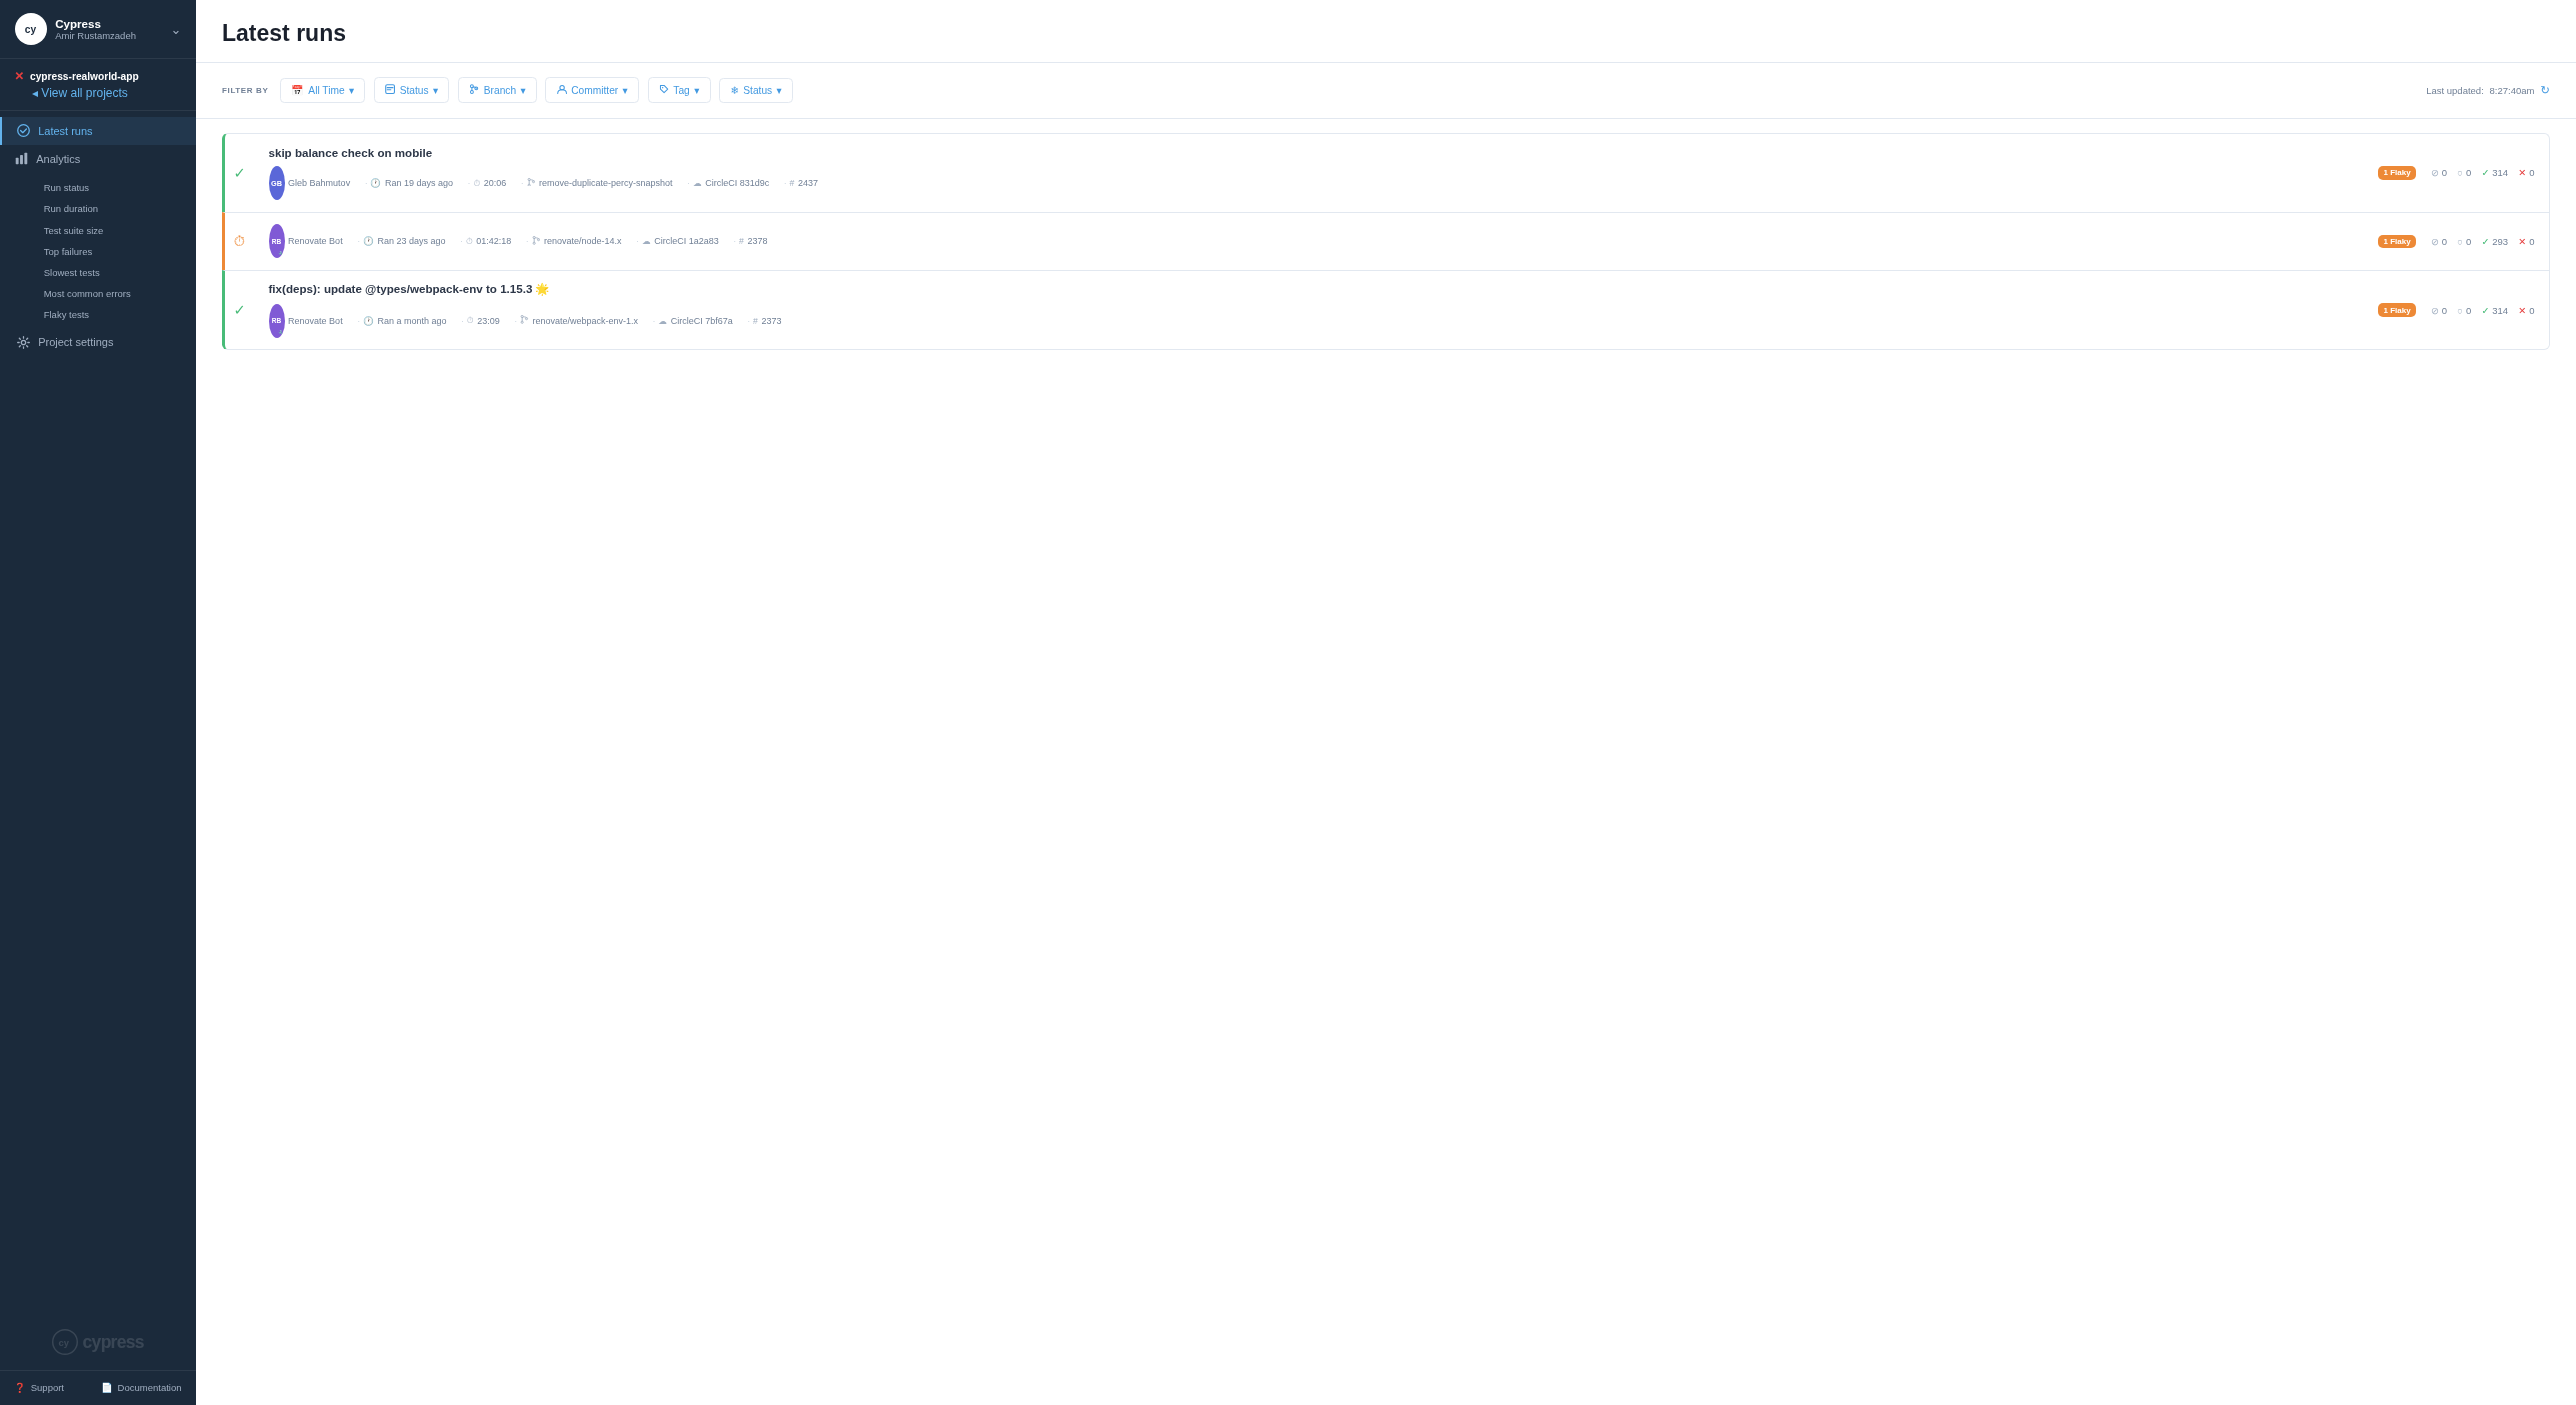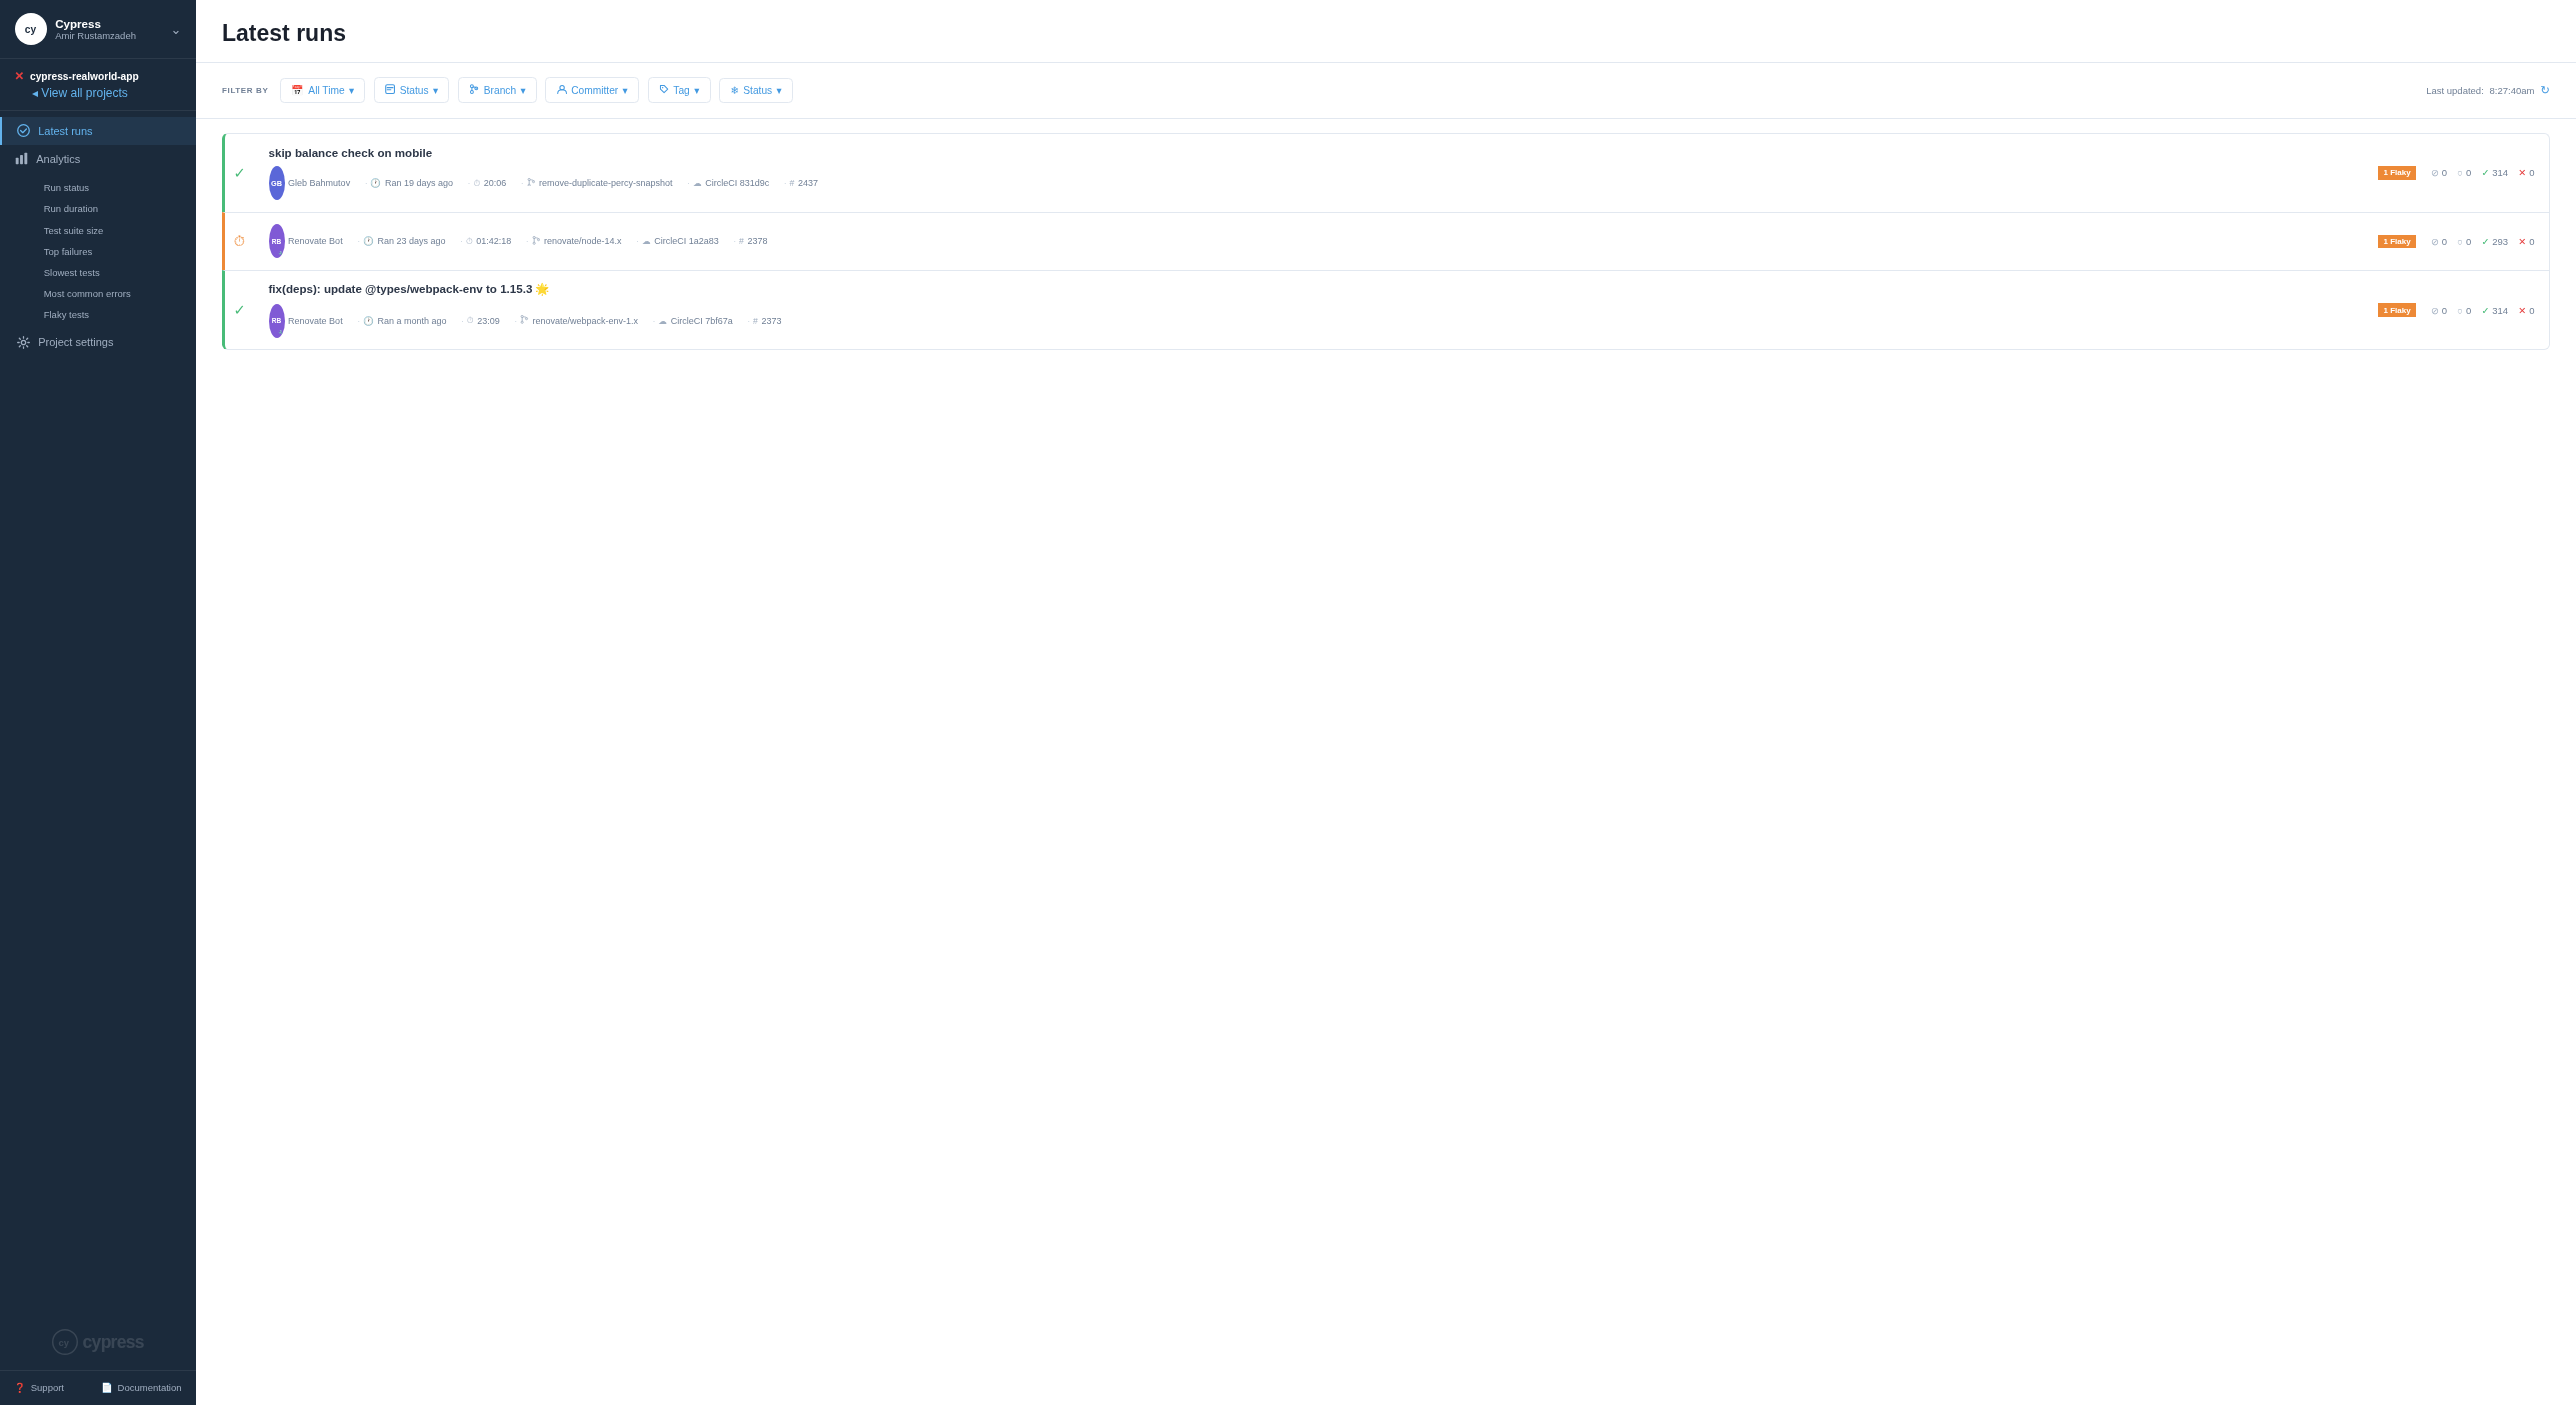--- a/index.html
+++ b/index.html
@@ -293,21 +293,21 @@
       gap: 14.5px;
       flex-shrink: 0;
     }
 
     .flaky-badge {
       background: #ed8936;
       color: #fff;
       font-size: 8px;
       font-weight: 700;
       padding: 2.2px 5.8px;
-      border-radius: 0;
+      border-radius: 5px;
       white-space: nowrap;
     }
 
     .run-stats {
       display: flex;
       align-items: center;
       gap: 10.2px;
       font-size: 9.5px;
     }
 

